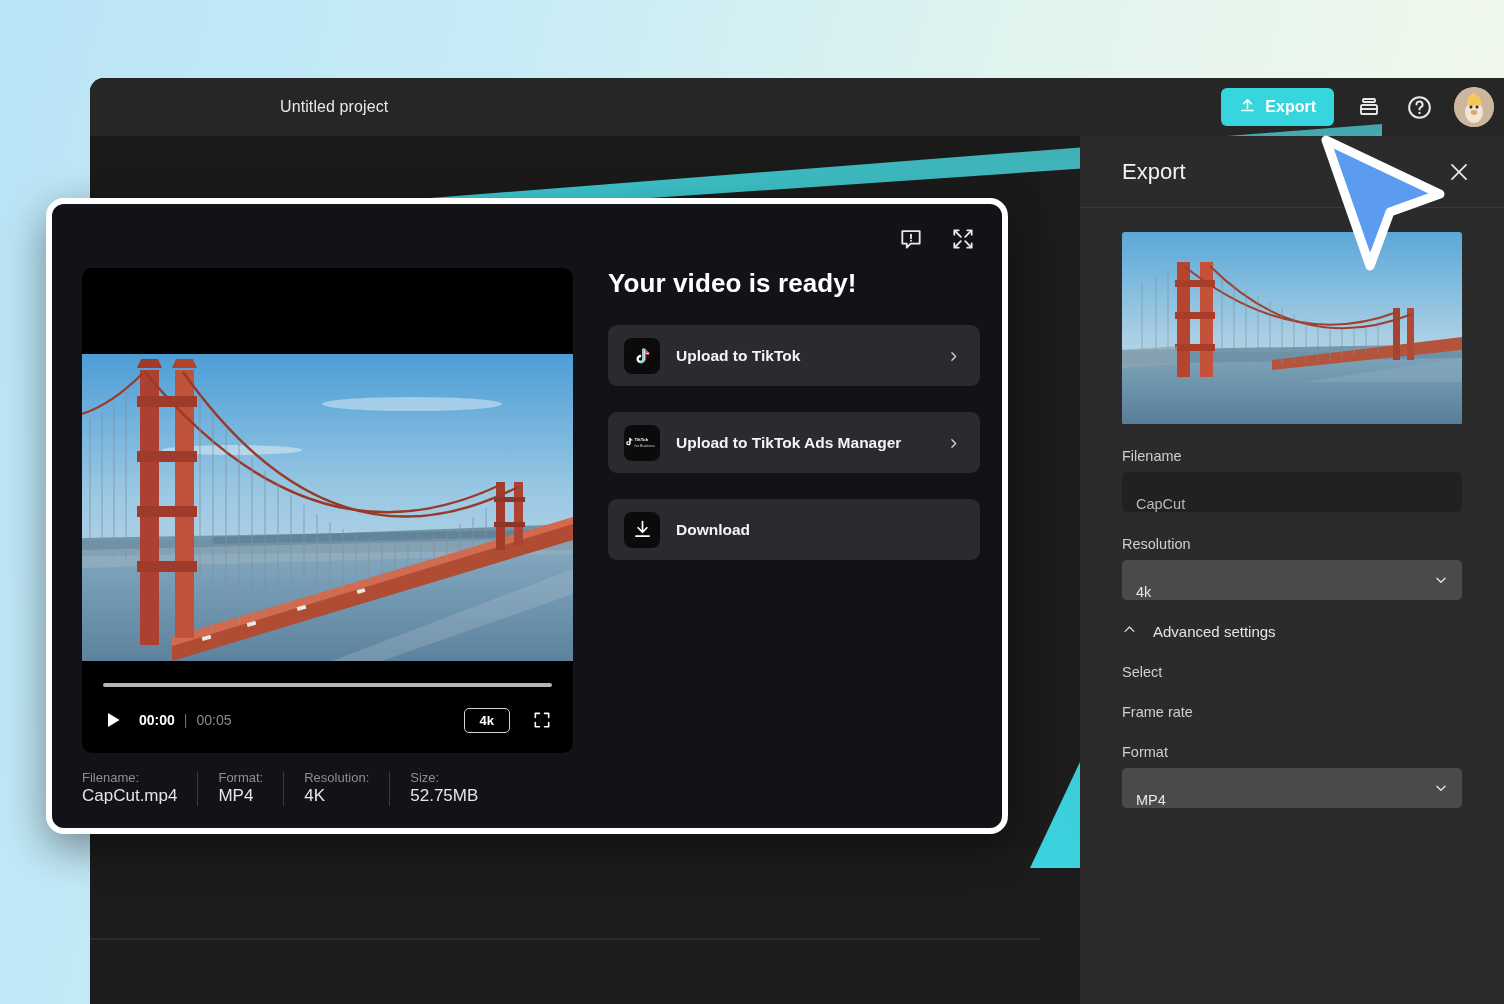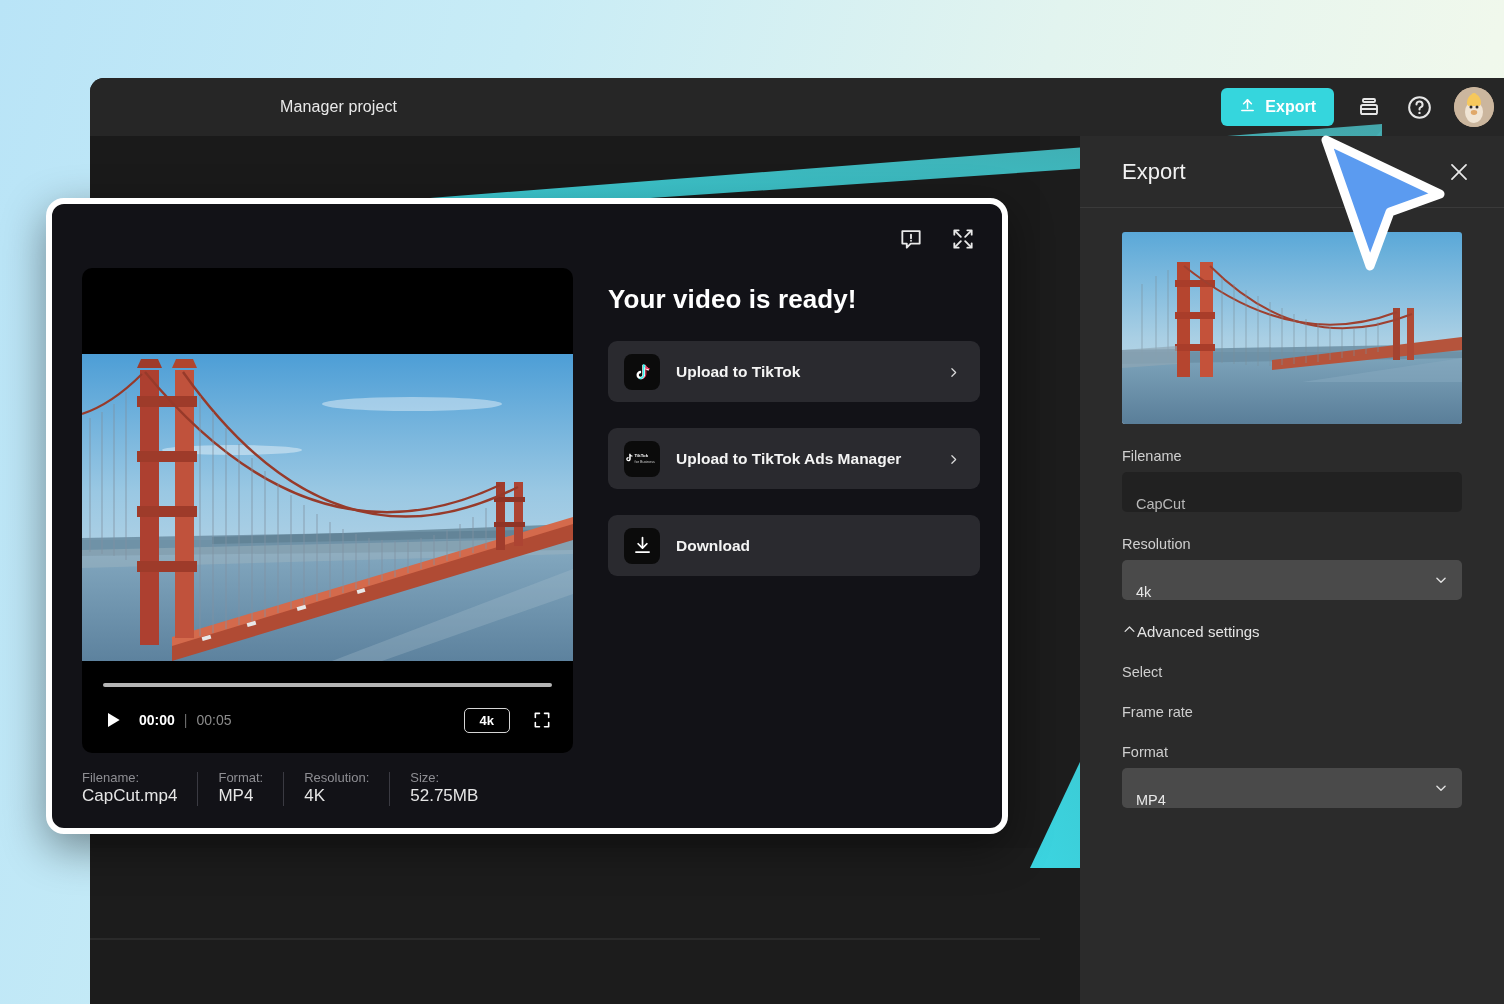--- a/index.html
+++ b/index.html
@@ -136,21 +136,21 @@
     position: relative;
   }
   .field-box.input { background: #212121; color: #b9b9b9; }
   .field-box.select { background: #4a4a4a; cursor: pointer; }
   .chev {
     position: absolute; right: 14px; top: 50%; transform: translateY(-50%);
     width: 14px; height: 14px;
   }
   #advanced-row {
     margin: 22px 42px 0 42px;
-    display: flex; align-items: center; 
+    display: flex; align-items: center; gap: 16px;
     cursor: pointer;
     font-size: 15px; color: #e4e4e4;
   }
 
   
   #export-modal {
     position: absolute;
     left: 46px; top: 198px;
     width: 962px; height: 636px;
     background: #121217;
@@ -205,21 +205,21 @@
 
   #modal-meta {
     position: absolute; left: 30px; bottom: 22px;
     width: 491px; display: flex; align-items: flex-start;
   }
   .meta-cell { display: flex; flex-direction: column; gap: 1px; padding-right: 20px; }
   .meta-k { font-size: 13px; color: #8e8e93; }
   .meta-v { font-size: 17px; color: #e6e6e6; }
   .meta-div { width: 1px; height: 34px; background: #3a3a42; margin-right: 20px; margin-top: 2px; }
 
-  #modal-right { position: absolute; left: 556px; top: 80px; width: 374px; }
+  #modal-right { position: absolute; left: 556px; top: 64px; width: 374px; }
   #modal-heading { font-size: 26px; font-weight: 700; color: #ffffff; letter-spacing: .1px; }
   .action-btn {
     margin-top: 26px;
     width: 372px; height: 61px;
     background: #2a2a2f; border-radius: 9px;
     display: flex; align-items: center;
     padding: 1px 16px; cursor: pointer;
     position: relative;
   }
   .action-icon {
@@ -236,21 +236,21 @@
     position: absolute; left: 1318px; top: 134px;
     width: 130px; height: 140px; z-index: 40; pointer-events: none;
   }
 </style>
 </head>
 <body>
 
 <div id="app-window">
 
   <div id="topbar">
-    <div id="project-title">Manager project</div>
+    <div id="project-title">Untitled project</div>
 
     <div id="topbar-right">
       <button id="export-btn">
         <span>
           <svg width="17" height="17" viewBox="0 0 24 24" fill="none" stroke="#fff" stroke-width="2.2" stroke-linecap="round" stroke-linejoin="round">
             <path d="M12 16V4"></path>
               <path d="M6.5 9.5L12 4l5.5 5.5"></path>
               <path d="M4 19h16"></path>
           </svg>
         </span>

